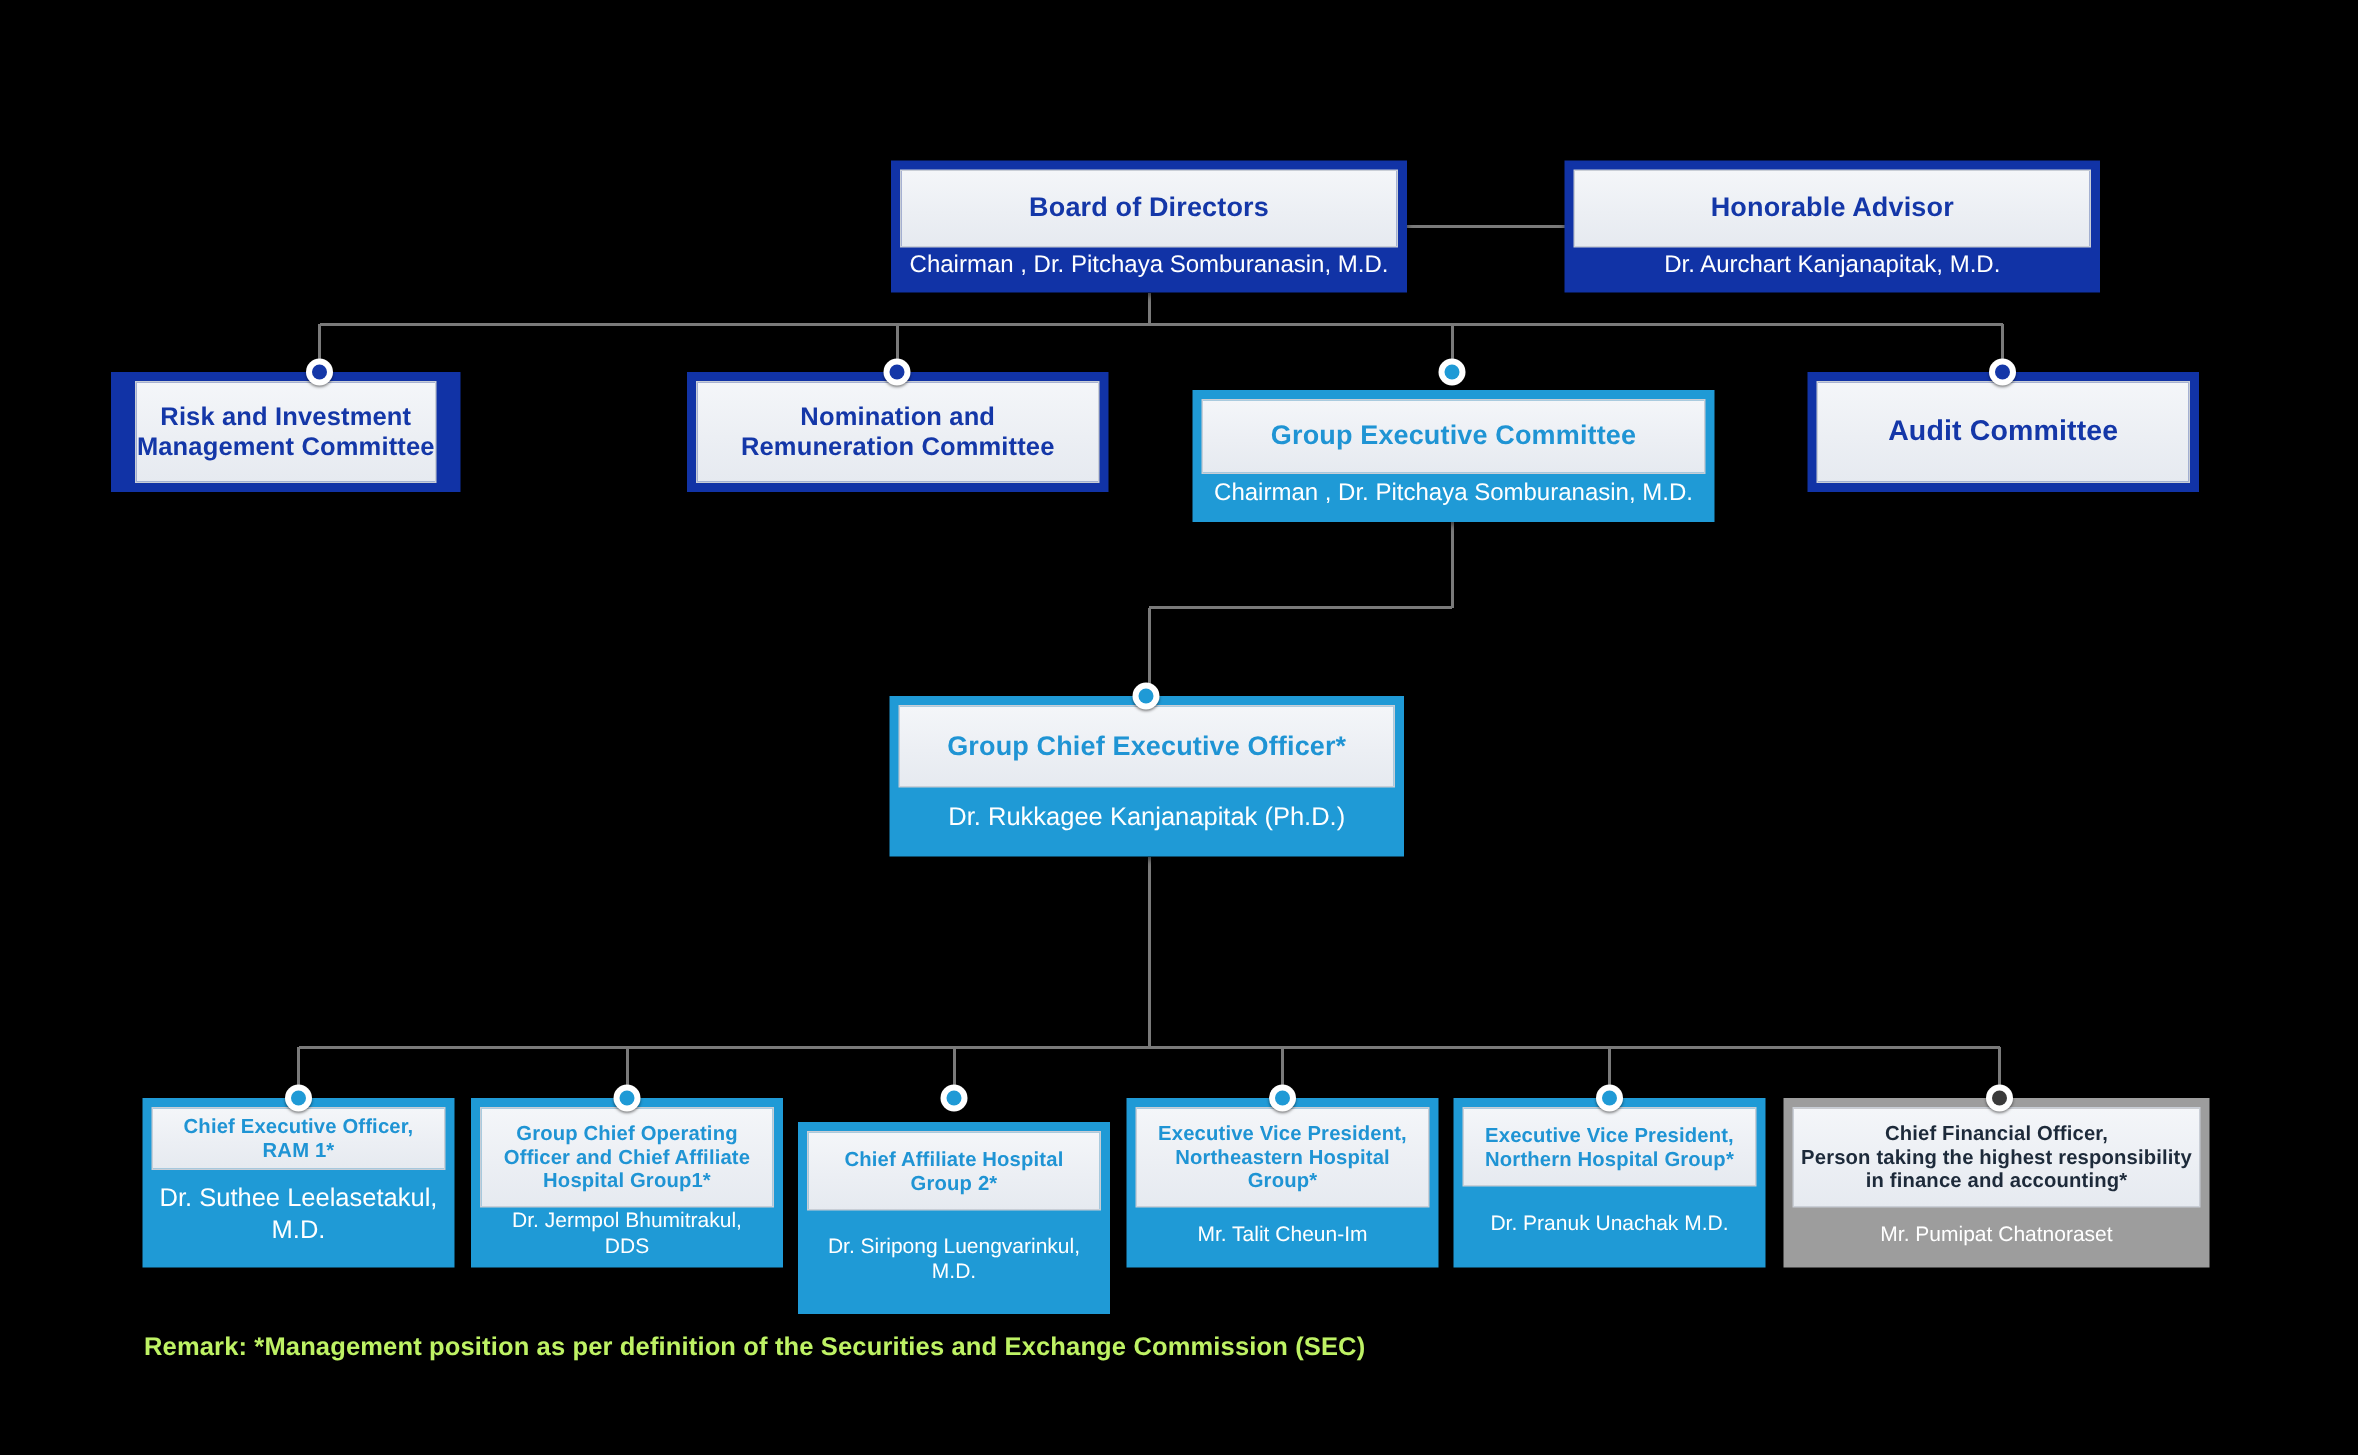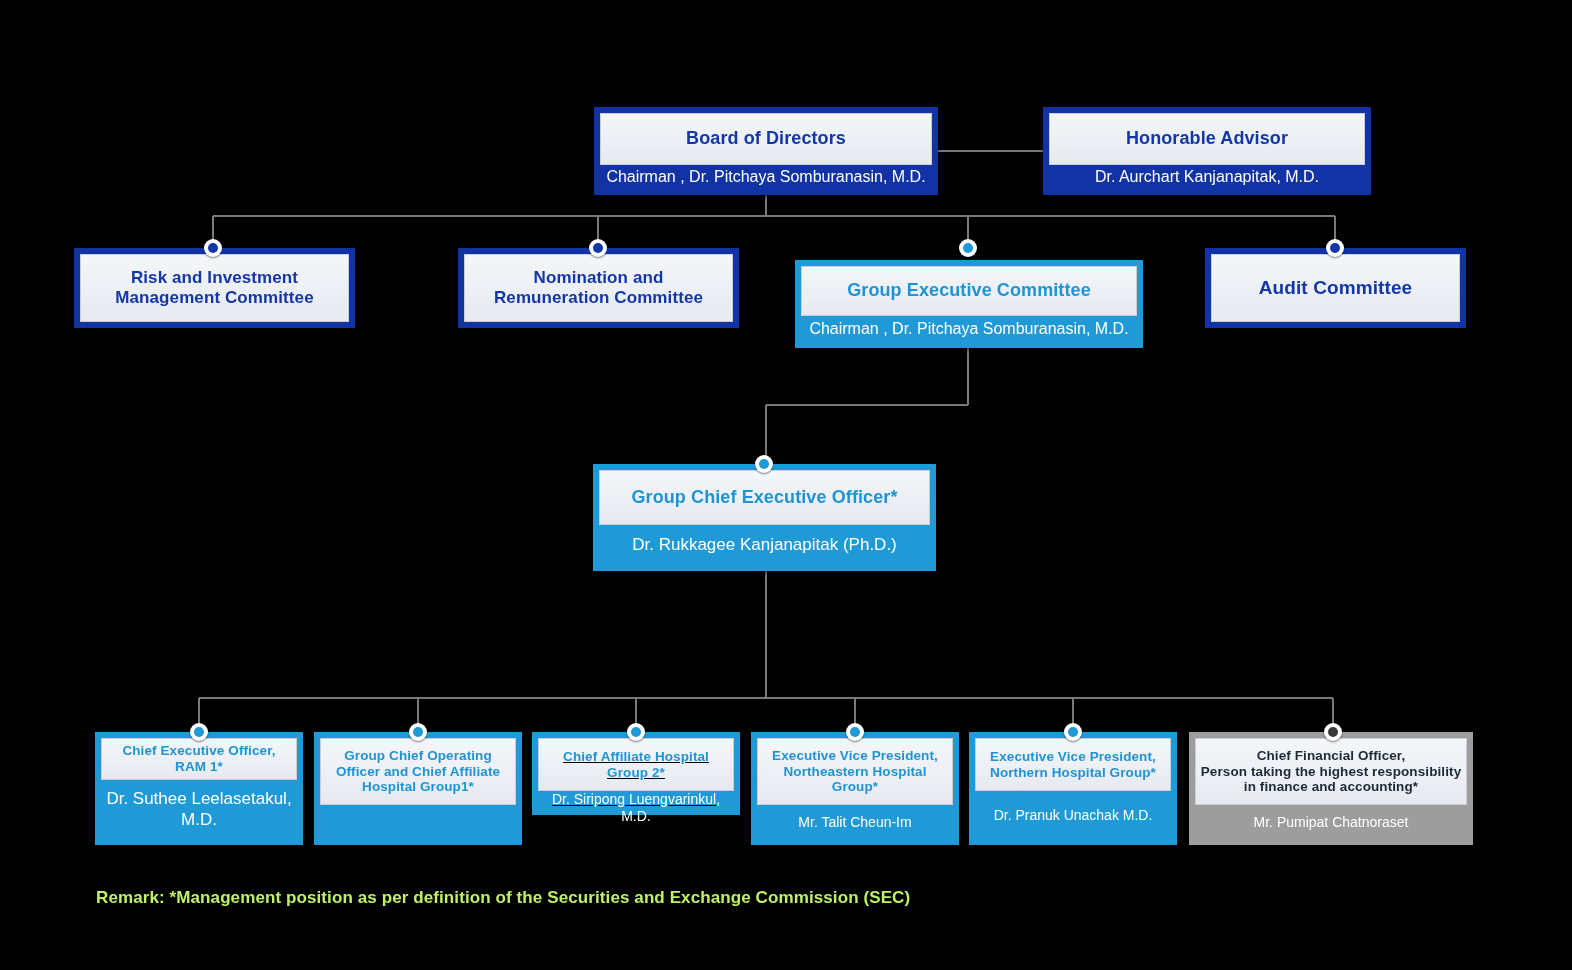--- a/index.html
+++ b/index.html
@@ -150,27 +150,27 @@
     </g>
   </svg>
 
   <div id="nodes-layer">
       <div class="node theme-navy" style="left: 594px; top: 107px; width: 344px; height: 88px;">
         <div class="title-panel" style="height: 52px;">
           <div class="title-text" style="font-size: 18px; white-space: pre-line; text-align: center;">Board of Directors</div>
         </div>
         <div class="subtitle-row" style="font-size: 16px; white-space: pre-line;">Chairman , Dr. Pitchaya Somburanasin, M.D.</div>
       </div>
-      <div class="node theme-navy" style="left: 1043px; top: 107px; width: 328px; height: 88px;">
+      <div class="node theme-navy" style="left: 1043px; top: 107px; width: 357px; height: 88px;">
         <div class="title-panel" style="height: 52px;">
           <div class="title-text" style="font-size: 18px; white-space: pre-line;">Honorable Advisor</div>
         </div>
         <div class="subtitle-row" style="font-size: 16px; white-space: pre-line;">Dr. Aurchart Kanjanapitak, M.D.</div>
       </div>
-      <div class="node theme-navy" style="left: 74px; top: 248px; width: 281px; height: 80px;">
+      <div class="node theme-navy" style="left: 74px; top: 248px; width: 233px; height: 80px; align-items: center;">
         <div class="title-panel" style="height: 68px;">
           <div class="title-text" style="font-size: 17px; white-space: pre-line;">Risk and Investment
 Management Committee</div>
         </div>
       </div>
       <div class="dot" style="left: 204px; top: 239px;"></div>
       <div class="node theme-navy" style="left: 458px; top: 248px; width: 281px; height: 80px;">
         <div class="title-panel" style="height: 68px;">
           <div class="title-text" style="font-size: 17px; white-space: pre-line;">Nomination and
 Remuneration Committee</div>
@@ -205,23 +205,25 @@
         <div class="subtitle-row" style="font-size: 17px; white-space: pre-line;">Dr. Suthee Leelasetakul,
 M.D.</div>
       </div>
       <div class="dot dot-blue" style="left: 190px; top: 723px;"></div>
       <div class="node theme-blue" style="left: 314px; top: 732px; width: 208px; height: 113px;">
         <div class="title-panel" style="height: 67px;">
           <div class="title-text" style="font-size: 13.5px; white-space: pre-line;">Group Chief Operating
 Officer and Chief Affiliate
 Hospital Group1*</div>
         </div>
+        <div class="subtitle-row" style="font-size: 14px; white-space: pre-line;">Dr. Jermpol Bhumitrakul,
+DDS</div>
       </div>
       <div class="dot dot-blue" style="left: 409px; top: 723px;"></div>
-      <div class="node theme-blue" style="left: 532px; top: 732px; width: 208px; height: 83px; text-decoration: underline;">
+      <div class="node theme-blue" style="left: 532px; top: 748px; width: 208px; height: 128px;">
         <div class="title-panel" style="height: 53px;">
           <div class="title-text" style="font-size: 13.5px; white-space: pre-line;">Chief Affiliate Hospital
 Group 2*</div>
         </div>
         <div class="subtitle-row" style="font-size: 14px; white-space: pre-line;">Dr. Siripong Luengvarinkul,
 M.D.</div>
       </div>
       <div class="dot dot-blue" style="left: 627px; top: 723px;"></div>
       <div class="node theme-blue" style="left: 751px; top: 732px; width: 208px; height: 113px;">
         <div class="title-panel" style="height: 67px;">

